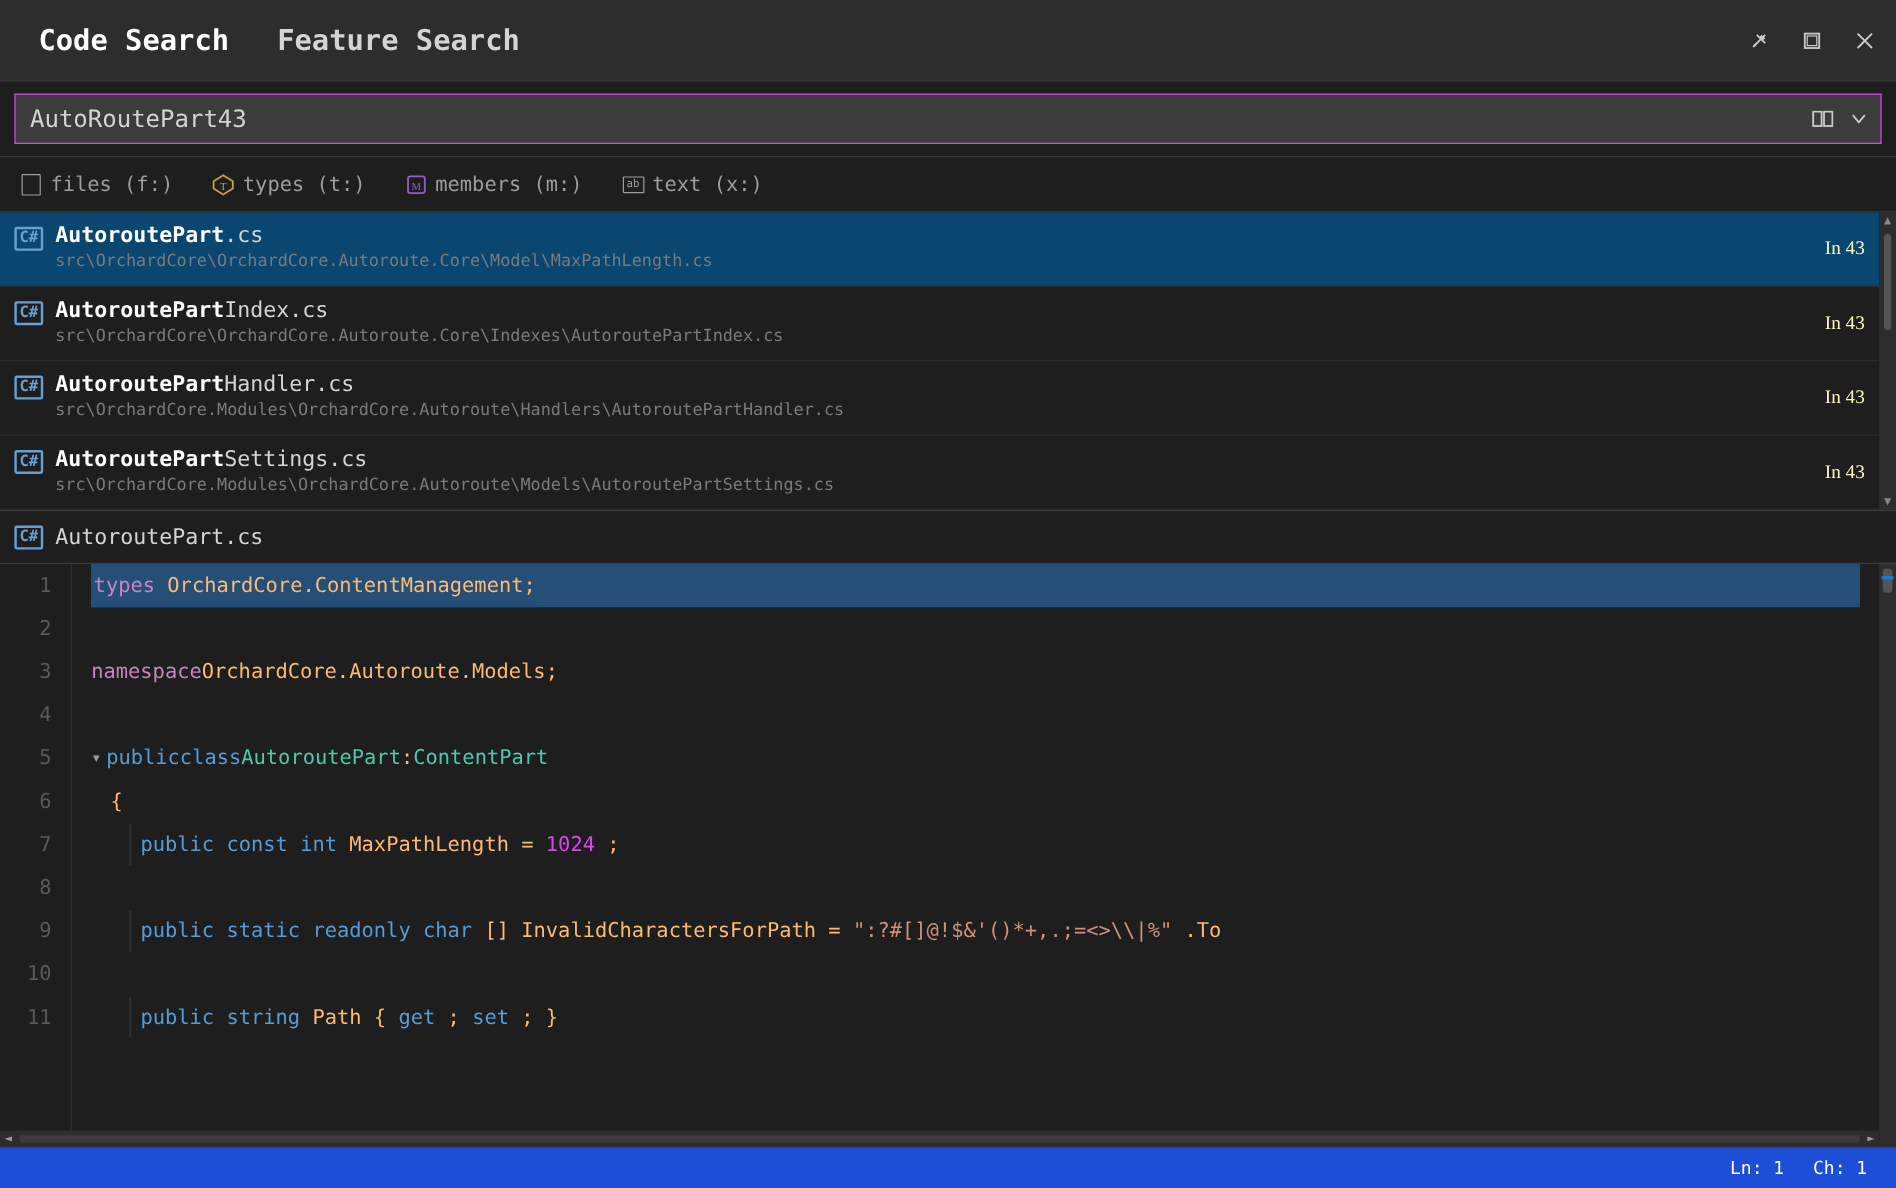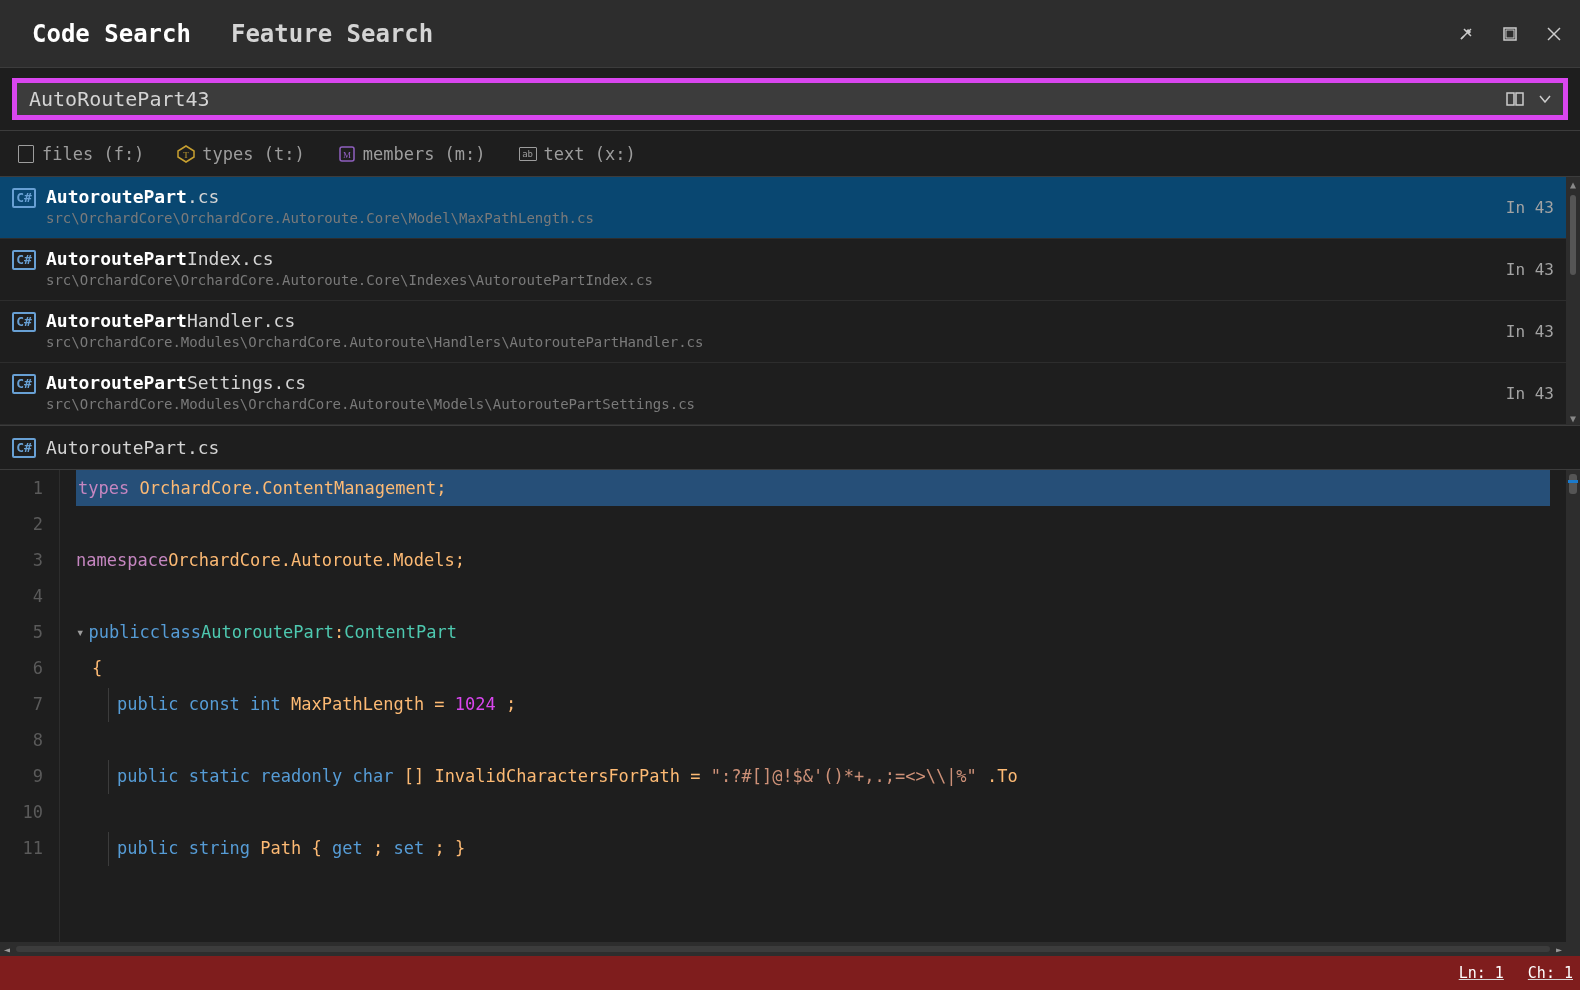--- a/index.html
+++ b/index.html
@@ -54,21 +54,21 @@
     
     .search-bar-container {
       padding: 10px 12px;
       background: #1e1e1e;
       border-bottom: 1px solid #3c3c3c;
     }
     .search-input-wrapper {
       display: flex;
       align-items: center;
       background: #3c3c3c;
-      border: 5px solid #d946ef;
+      border: 1px solid #d946ef;
       height: 42px;
     }
     .search-input {
       flex: 1;
       background: transparent;
       border: none;
       outline: none;
       color: #d4d4d4;
       font-size: 20px;
       font-family: 'Segoe UI', Consolas, monospace;
@@ -184,23 +184,24 @@
       color: #ffffff;
     }
     .result-item-path {
       font-size: 14px;
       color: #7a7a7a;
       margin-top: 2px;
     }
     .result-item-count {
       flex-shrink: 0;
       font-size: 16px;
-      color: #a3a3a3;
+      color: #fef9c3;
       margin-left: 12px;
       align-self: center;
+      font-family: Liberation Serif, serif;
     }
     .results-scrollbar {
       width: 14px;
       background: #2d2d2d;
       display: flex;
       flex-direction: column;
       align-items: center;
     }
     .scrollbar-thumb {
       width: 6px;
@@ -285,29 +286,28 @@
       width: 10px;
       height: 3px;
       background: #1a7acc;
       position: absolute;
       left: 2px;
     }
 
     
     .status-bar {
       height: 34px;
-      background: #7f1d1d;
-      display: flex;
-      align-items: center;
-      padding: 0 7px;
+      background: #1d4ed8;
+      display: flex;
+      align-items: center;
+      padding: 0 24px;
       position: absolute;
       bottom: 0;
       left: 0;
       right: 0;
-      text-decoration: underline;
     }
     .status-bar-right {
       margin-left: auto;
       display: flex;
       gap: 24px;
       font-size: 15px;
       color: #ffffff;
     }
 
     

